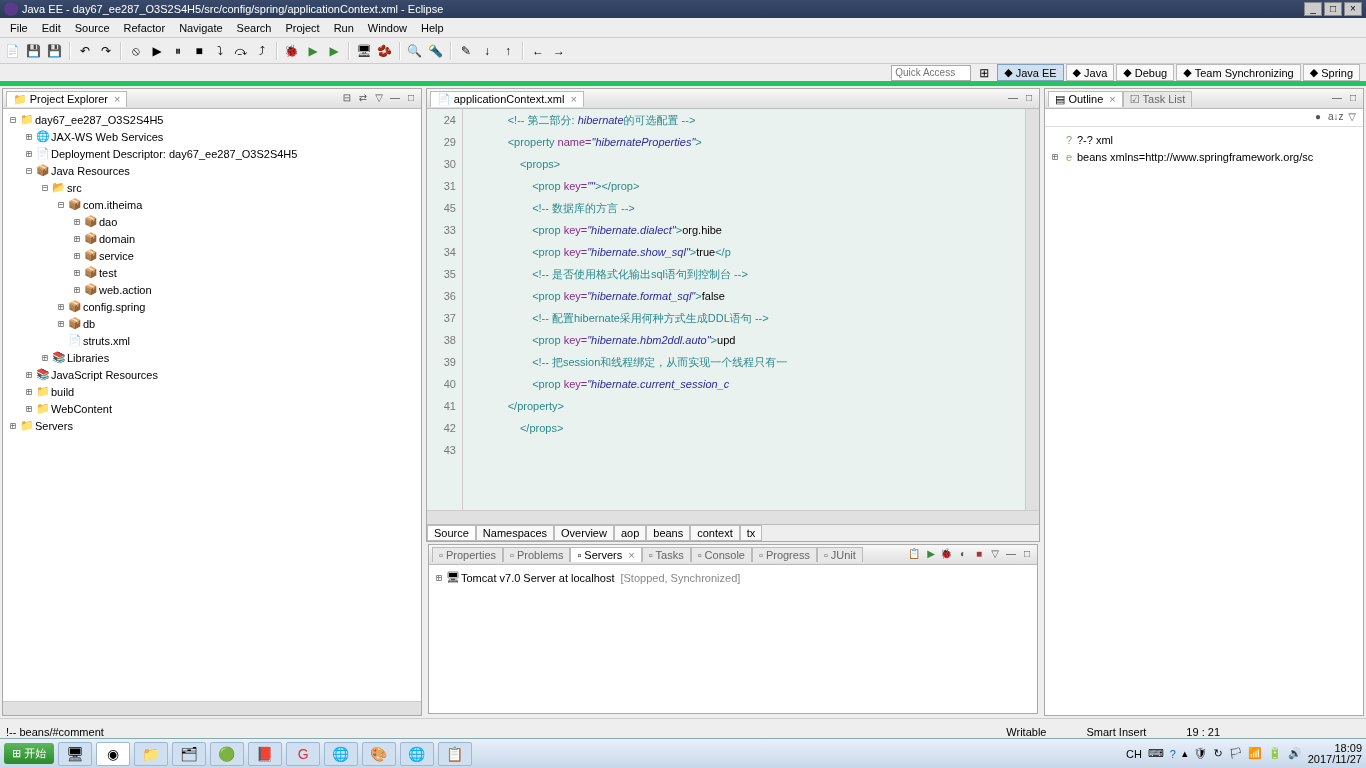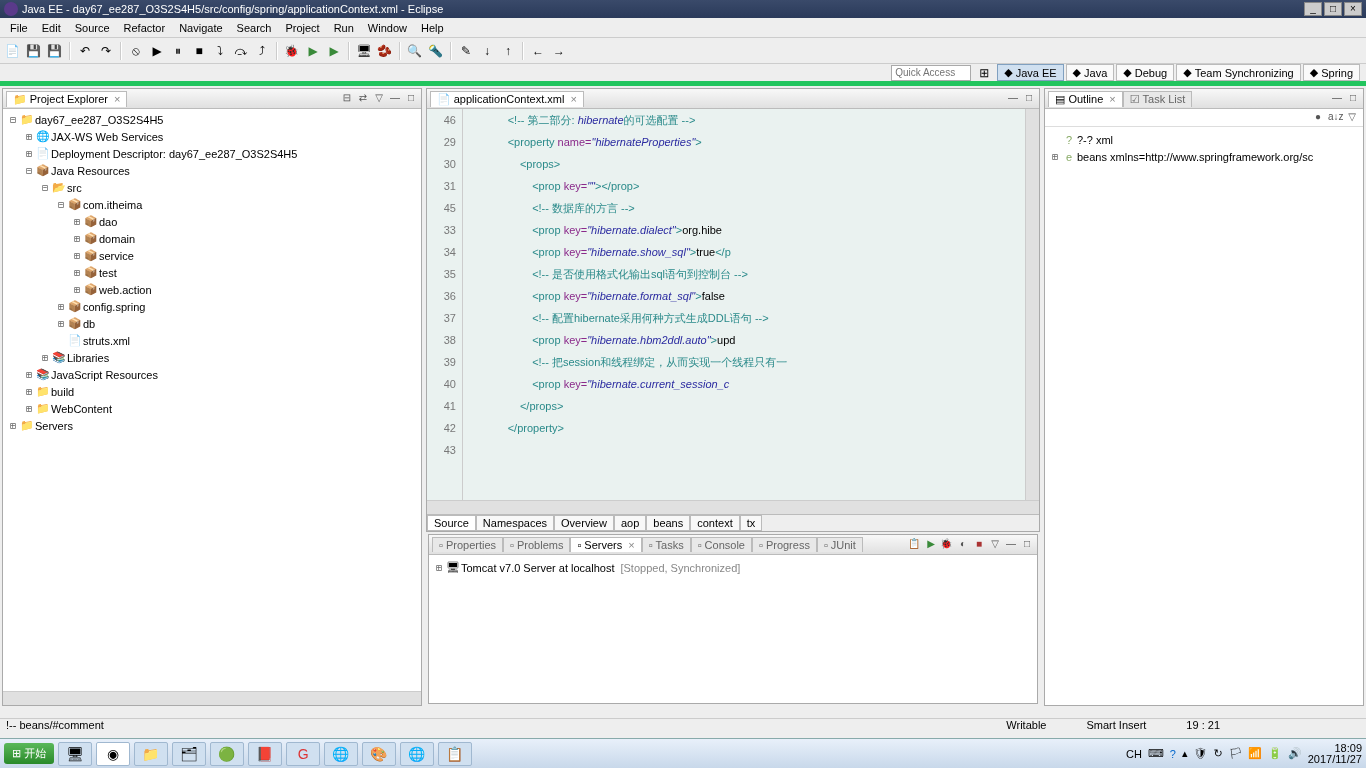--- a/index.html
+++ b/index.html
@@ -42,21 +42,21 @@
 .str { color: #2a2aa0; font-style: italic; }
 .comment { color: #2a8a8a; }
 .txt { color: #000; }
 .editor-tabs-bottom { display: flex; border-top: 1px solid #bbb; background: #eee; }
 .bot-tab { border: 1px solid #bbb; padding: 1px 6px; font-size: 11px; background: #f8f8f8; cursor: pointer; }
 .bot-tab.active { background: #fff; }
 .right-col { width: 320px; display: flex; flex-direction: column; margin: 2px; }
 .outline-body { flex: 1; overflow: auto; padding: 4px; font-family: "宋体", monospace; font-size: 12px; }
 .bottom-panel { height: 170px; margin: 2px; }
 .server-body { flex: 1; padding: 4px; font-family: "宋体", monospace; font-size: 12px; }
-.statusbar { height: 20px; background: #eee; border-top: 1px solid #ccc; display: flex; align-items: flex-start; padding: 0 6px; gap: 40px; font-size: 11px; margin-top: 10px; }
+.statusbar { height: 20px; background: #eee; border-top: 1px solid #ccc; display: flex; align-items: flex-end; padding: 0 6px; gap: 40px; font-size: 11px; }
 .statusbar .spacer { flex: 1; }
 .taskbar { height: 30px; background: linear-gradient(#e8f0fa, #c8d8ea); border-top: 1px solid #8aa; display: flex; align-items: center; padding: 0 4px; gap: 4px; }
 .start-btn { background: linear-gradient(#5ab85a, #2a8a2a); color: #fff; border-radius: 3px; padding: 3px 8px; font-size: 11px; cursor: pointer; display:flex; align-items:center; gap:3px;}
 .task-icon { width: 34px; height: 24px; background: #d0e0f0; border: 1px solid #a0b8d0; border-radius: 2px; cursor: pointer; display:flex; align-items:center; justify-content:center; font-size:14px;}
 .tray { margin-left: auto; display: flex; align-items: center; gap: 6px; font-size: 10px; }
 .clock { text-align: right; line-height: 11px; }
 .scroll-v { width: 14px; background: #e0e0e0; border-left:1px solid #ccc;}
 .hscroll { height:14px; background:#e0e0e0; border-top:1px solid #ccc;}
 </style>
 </head>
@@ -271,21 +271,21 @@
           <span>applicationContext.xml</span>
           <span style="margin-left:3px;color:#888">×</span>
         </div>
         <div class="panel-icons">
           <div class="panel-icon">—</div>
           <div class="panel-icon">□</div>
         </div>
       </div>
       <div class="editor-body">
         <div class="gutter" id="gutter">
-            <div>46</div>
+            <div>24</div>
             <div>29</div>
             <div>30</div>
             <div>31</div>
             <div>45</div>
             <div>33</div>
             <div>34</div>
             <div>35</div>
             <div>36</div>
             <div>37</div>
             <div>38</div>
@@ -302,22 +302,22 @@
             <div class="code-line">                    <span class="tag">&lt;prop</span> <span class="attr">key=</span><span class="str">""</span><span class="tag">&gt;&lt;/prop&gt;</span></div>
             <div class="code-line">                    <span class="comment">&lt;!-- 数据库的方言 --&gt;</span></div>
             <div class="code-line">                    <span class="tag">&lt;prop</span> <span class="attr">key=</span><span class="str">"hibernate.dialect"</span><span class="tag">&gt;</span><span class="txt">org.hibe</span></div>
             <div class="code-line">                    <span class="tag">&lt;prop</span> <span class="attr">key=</span><span class="str">"hibernate.show_sql"</span><span class="tag">&gt;</span><span class="txt">true</span><span class="tag">&lt;/p</span></div>
             <div class="code-line">                    <span class="comment">&lt;!-- 是否使用格式化输出sql语句到控制台 --&gt;</span></div>
             <div class="code-line">                    <span class="tag">&lt;prop</span> <span class="attr">key=</span><span class="str">"hibernate.format_sql"</span><span class="tag">&gt;</span><span class="txt">false</span></div>
             <div class="code-line">                    <span class="comment">&lt;!-- 配置hibernate采用何种方式生成DDL语句 --&gt;</span></div>
             <div class="code-line">                    <span class="tag">&lt;prop</span> <span class="attr">key=</span><span class="str">"hibernate.hbm2ddl.auto"</span><span class="tag">&gt;</span><span class="txt">upd</span></div>
             <div class="code-line">                    <span class="comment">&lt;!-- 把session和线程绑定，从而实现一个线程只有一</span></div>
             <div class="code-line">                    <span class="tag">&lt;prop</span> <span class="attr">key=</span><span class="str">"hibernate.current_session_c</span></div>
+            <div class="code-line">            <span class="tag">&lt;/property&gt;</span></div>
             <div class="code-line">                <span class="tag">&lt;/props&gt;</span></div>
-            <div class="code-line">            <span class="tag">&lt;/property&gt;</span></div>
           </div>
         <div class="scroll-v"></div>
       </div>
       <div class="hscroll"></div>
       <div class="editor-tabs-bottom" id="editor-bottom-tabs">
           <div class="bot-tab active">Source</div>
           <div class="bot-tab">Namespaces</div>
           <div class="bot-tab">Overview</div>
           <div class="bot-tab">aop</div>
           <div class="bot-tab">beans</div>

